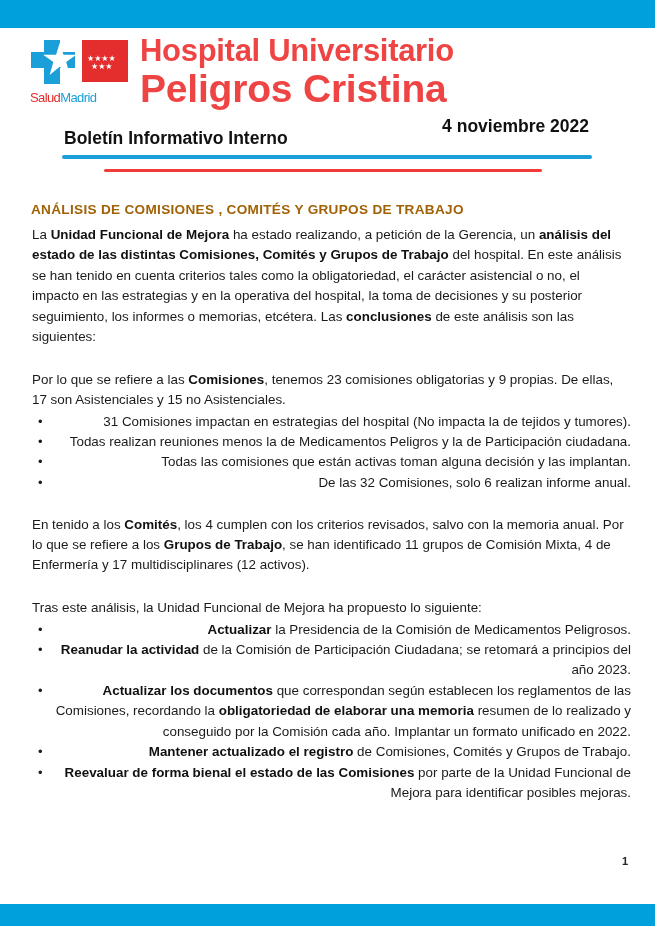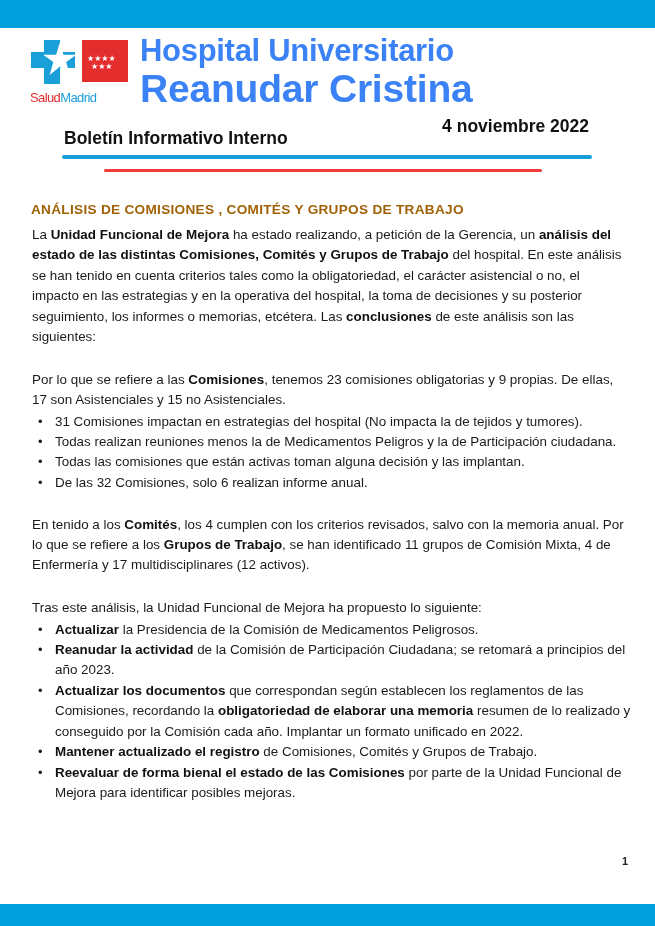--- a/index.html
+++ b/index.html
@@ -11,34 +11,34 @@
   .top-bar { position: absolute; left: 0; top: 0; width: 655px; height: 28px; background: #00a0dc; }
   .bottom-bar { position: absolute; left: 0; top: 904px; width: 655px; height: 22px; background: #00a0dc; }
 
   
   .logo { position: absolute; left: 30px; top: 38px; width: 100px; height: 70px; }
   .logo svg { position: absolute; left: 0; top: 0; }
   .logo-text { position: absolute; left: 0; top: 52px; font-size: 13px; letter-spacing: -0.6px; white-space: nowrap; line-height: 16px; }
   .logo-text .salud { color: #e42d2d; }
   .logo-text .madrid { color: #1a9fd9; }
 
-  .hospital-name { position: absolute; left: 140px; top: 33px; color: #3b82f6; font-weight: bold; white-space: nowrap; }
+  .hospital-name { position: absolute; left: 140px; top: 33px; color: #ef4444; font-weight: bold; white-space: nowrap; }
   .hospital-line1 { font-size: 31px; line-height: 36px; letter-spacing: -0.3px; }
   .hospital-line2 { font-size: 39px; line-height: 40px; letter-spacing: -0.2px; }
 
   .bulletin-title { position: absolute; left: 64px; top: 128px; font-size: 17.5px; font-weight: bold; color: #111; }
   .bulletin-date { position: absolute; right: 66px; top: 116px; font-size: 17.5px; font-weight: bold; color: #111; }
   .rule-blue { position: absolute; left: 62px; top: 155px; width: 530px; height: 4px; background: #1a9fd9; border-radius: 2px; }
   .rule-red { position: absolute; left: 104px; top: 169px; width: 438px; height: 3px; background: #f13a3a; border-radius: 2px; }
 
   .content { position: absolute; left: 31px; top: 200px; width: 600px; font-size: 13.4px; line-height: 20.4px; color: #1b1b1b; }
   .section-heading { color: #a16207; font-weight: bold; font-size: 13.6px; letter-spacing: 0.3px; margin: 0 0 5px 0; line-height: 20px; }
   p { margin: 1px; }
   .gap { height: 20.4px; }
-  ul { margin: 0; padding-left: 24px; list-style: none; }
+  ul { margin: 0; padding-left: 24px; list-style: none; text-align: right; }
   li { position: relative; padding-left: 0; }
   li::before { content: "\2022"; position: absolute; left: -17px; top: 0; font-size: 13px; }
   b { font-weight: bold; color: #111; }
 
   .page-number { position: absolute; left: 622px; top: 855px; font-size: 11px; font-weight: bold; color: #222; }
 </style>
 </head>
 <body>
 
 <div class="top-bar"></div>
@@ -54,21 +54,21 @@
     <g fill="#ffffff" font-size="8" font-family="DejaVu Sans, sans-serif">
       <text x="57" y="23">★★★★</text>
       <text x="61" y="31">★★★</text>
     </g>
   </svg>
   <div class="logo-text"><span class="salud">Salud</span><span class="madrid">Madrid</span></div>
 </div>
 
 <div class="hospital-name">
   <div class="hospital-line1">Hospital Universitario</div>
-  <div class="hospital-line2">Reanudar Cristina</div>
+  <div class="hospital-line2">Peligros Cristina</div>
 </div>
 
 <div class="bulletin-title">Boletín Informativo Interno</div>
 <div class="bulletin-date">4 noviembre 2022</div>
 <div class="rule-blue"></div>
 <div class="rule-red"></div>
 
 <div class="content">
   <h2 class="section-heading">ANÁLISIS DE COMISIONES , COMITÉS Y GRUPOS DE TRABAJO</h2>
 

